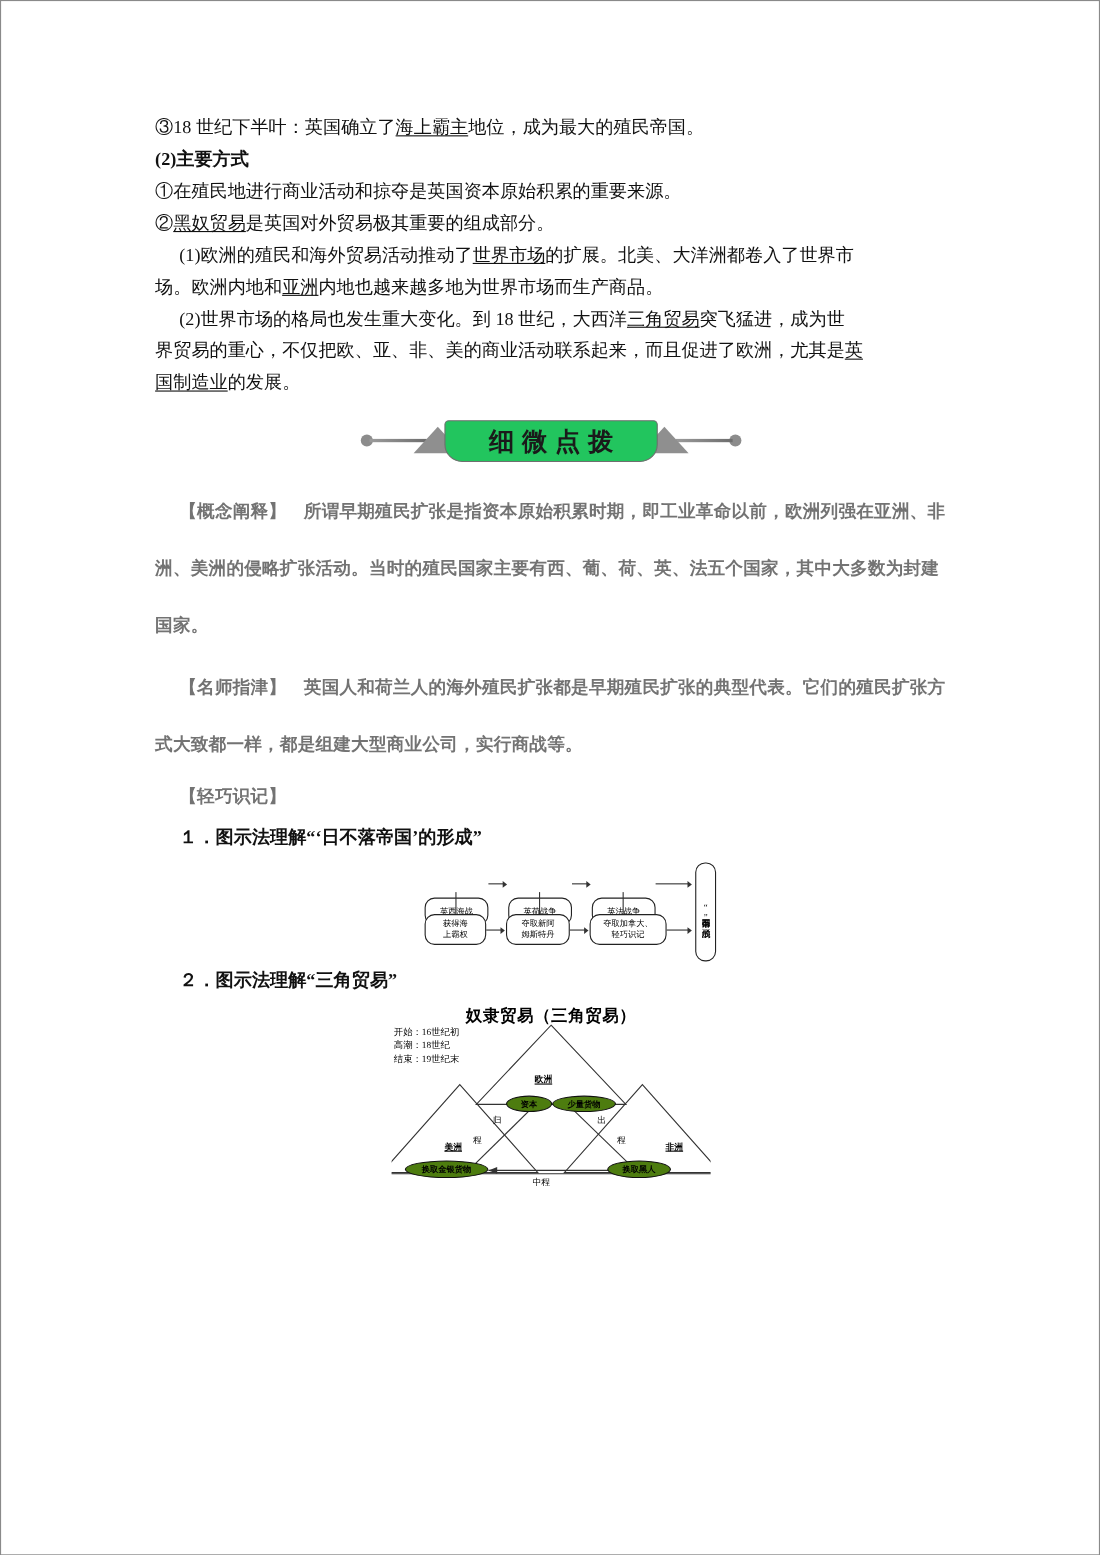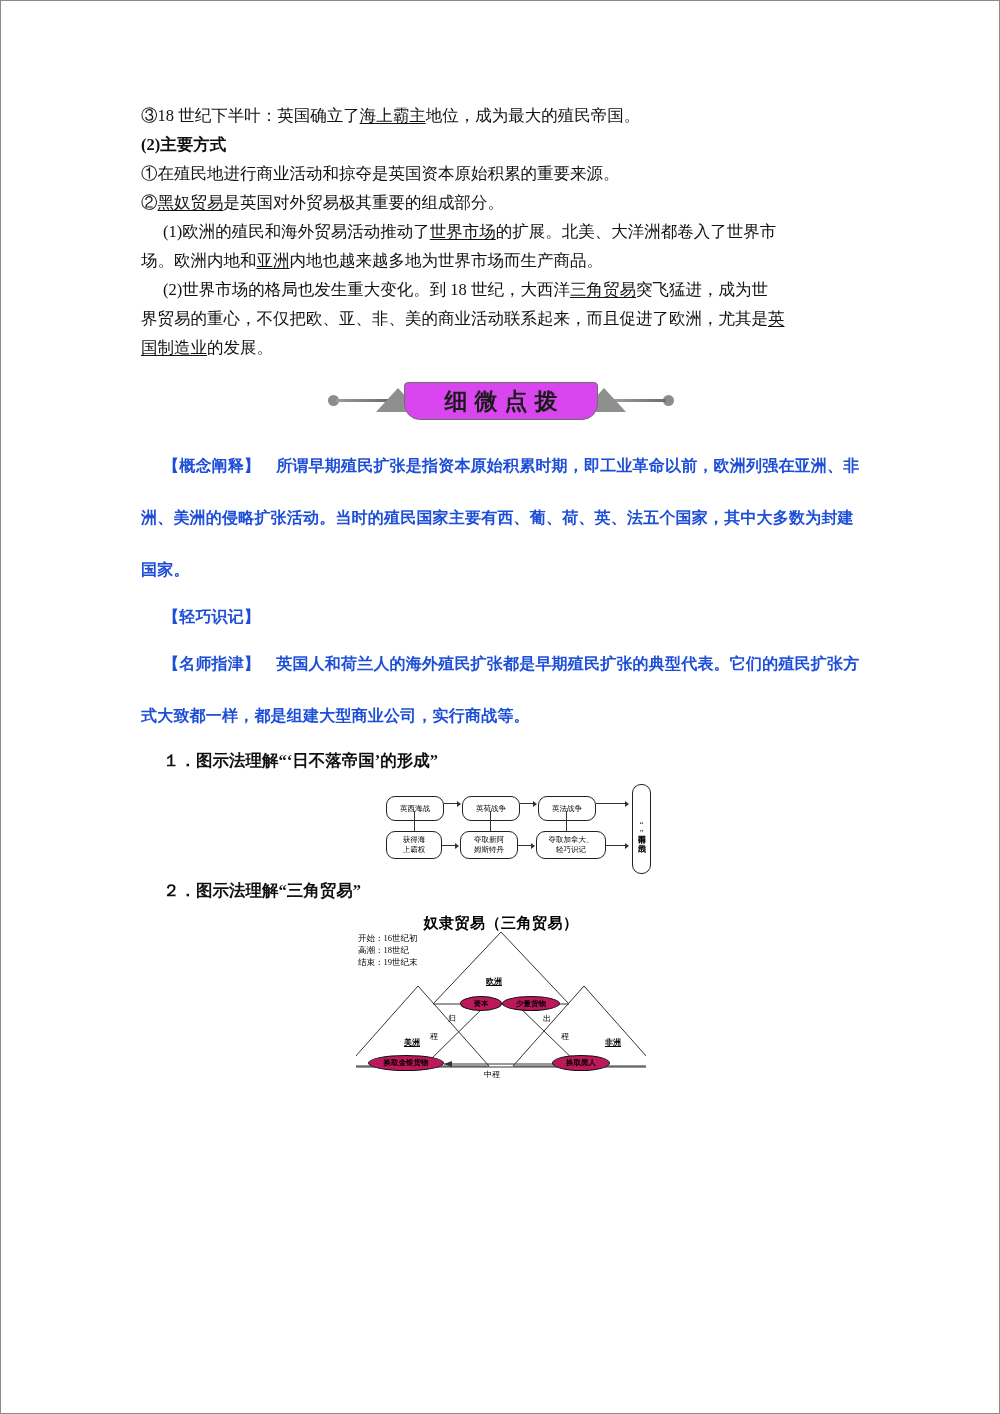--- a/index.html
+++ b/index.html
@@ -50,36 +50,36 @@
   .banner-dot.right { right:-8px; }
   .banner-tri {
     position:absolute; top:12px; width:0; height:0;
     border-left:22px solid transparent; border-right:22px solid transparent;
     border-bottom:24px solid #8f8f8f;
   }
   .banner-tri.left { left:40px; }
   .banner-tri.right { right:40px; }
   .banner-plate {
     position:absolute; left:68px; right:68px; top:6px; bottom:2px;
-    background:#d946ef;
+    background:#22c55e;
     border:1.5px solid #6f6f6f;
     border-radius:4px 4px 16px 16px;
     display:flex; align-items:center; justify-content:center;
   }
   .banner-text {
     font-family:"Liberation Sans","DejaVu Sans",sans-serif;
     font-weight:bold; font-size:23px; letter-spacing:7px;
     color:#1a1a1a; text-indent:7px;
   }
 
   
   .notes { margin-top:18px; font-family:"Liberation Sans","DejaVu Sans",sans-serif; }
   .note {
     font-size:16px; line-height:52px; text-indent:22px;
-    font-weight:600; color:#1d4ed8; letter-spacing:0.2px;
+    font-weight:600; color:#737373; letter-spacing:0.2px;
     margin:0 0 4px 0;
   }
   .note .tag { font-weight:bold; }
   .note .gap { display:inline-block; width:16px; }
 
   .numitem {
     font-family:"Liberation Serif","DejaVu Serif",serif;
     font-size:16.5px; line-height:30px; text-indent:22px;
     font-weight:bold; margin:2px 0 0 0;
   }
@@ -89,21 +89,21 @@
   .fig1-stage { position:absolute; left:245px; top:0; width:265px; height:92px; }
   .fbox {
     position:absolute; box-sizing:border-box;
     border:1px solid #222; border-radius:9px;
     background:#fff;
     font-family:"Liberation Serif","DejaVu Serif",serif;
     font-size:7.5px; line-height:10px; text-align:center; color:#000;
     display:flex; align-items:center; justify-content:center;
     padding:0 1px;
   }
-  .fbox.small { height:25px; }
+  .fbox.small { height:25px;margin-top:20px; }
   .fbox.dbl { height:28px; }
   .fline { position:absolute; background:#333; }
   .farrow {
     position:absolute; width:0; height:0;
     border-top:3px solid transparent; border-bottom:3px solid transparent;
     border-left:4px solid #333;
   }
   .vbox {
     position:absolute; box-sizing:border-box;
     border:1px solid #222; border-radius:9px; background:#fff;
@@ -123,21 +123,21 @@
     font-size:15px; font-weight:bold; letter-spacing:0.5px; color:#000;
   }
   .legend {
     position:absolute; left:2px; top:18px;
     font-family:"Liberation Serif","DejaVu Serif",serif;
     font-size:8.5px; line-height:12px; color:#000; white-space:nowrap;
   }
   .oval {
     position:absolute; box-sizing:border-box;
     border:1px solid #111; border-radius:50%;
-    background:#be185d;
+    background:#4d7c0f;
     font-family:"Liberation Serif","DejaVu Serif",serif;
     font-size:7.5px; color:#000;
     display:flex; align-items:center; justify-content:center;
     white-space:nowrap; font-weight:bold;
   }
   .lbl {
     position:absolute;
     font-family:"Liberation Serif","DejaVu Serif",serif;
     font-size:8px; color:#000; white-space:nowrap;
   }
@@ -181,23 +181,23 @@
           <span class="banner-text">细微点拨</span>
         </div>
       </div>
     </div>
 
     <div class="notes">
 
       <p class="note"><span class="tag">【概念阐释】</span><span class="gap"></span><span>所谓早期殖民扩张是指资本原始积累时期，即工业革命以前，欧洲列强在亚洲、非洲、美洲的侵略扩张活动。当时的殖民国家主要有西、葡、荷、英、法五个国家，其中大多数为封建国家。</span></p>
 
 
+      <p class="note"><span class="tag">【名师指津】</span><span class="gap"></span><span>英国人和荷兰人的海外殖民扩张都是早期殖民扩张的典型代表。它们的殖民扩张方式大致都一样，都是组建大型商业公司，实行商战等。</span></p>
+
       <p class="note" style="line-height:34px;">【轻巧识记】</p>
-
-      <p class="note"><span class="tag">【名师指津】</span><span class="gap"></span><span>英国人和荷兰人的海外殖民扩张都是早期殖民扩张的典型代表。它们的殖民扩张方式大致都一样，都是组建大型商业公司，实行商战等。</span></p>
     </div>
 
     <p class="numitem">１．图示法理解“‘日不落帝国’的形成”</p>
 
     <div class="fig1">
       <div class="fig1-stage">
 
         <div class="fbox small" style="left:0px;  top:14px; width:58px;">英西海战</div>
         <div class="fbox small" style="left:76px; top:14px; width:58px;">英荷战争</div>
         <div class="fbox small" style="left:152px;top:14px; width:58px;">英法战争</div>

